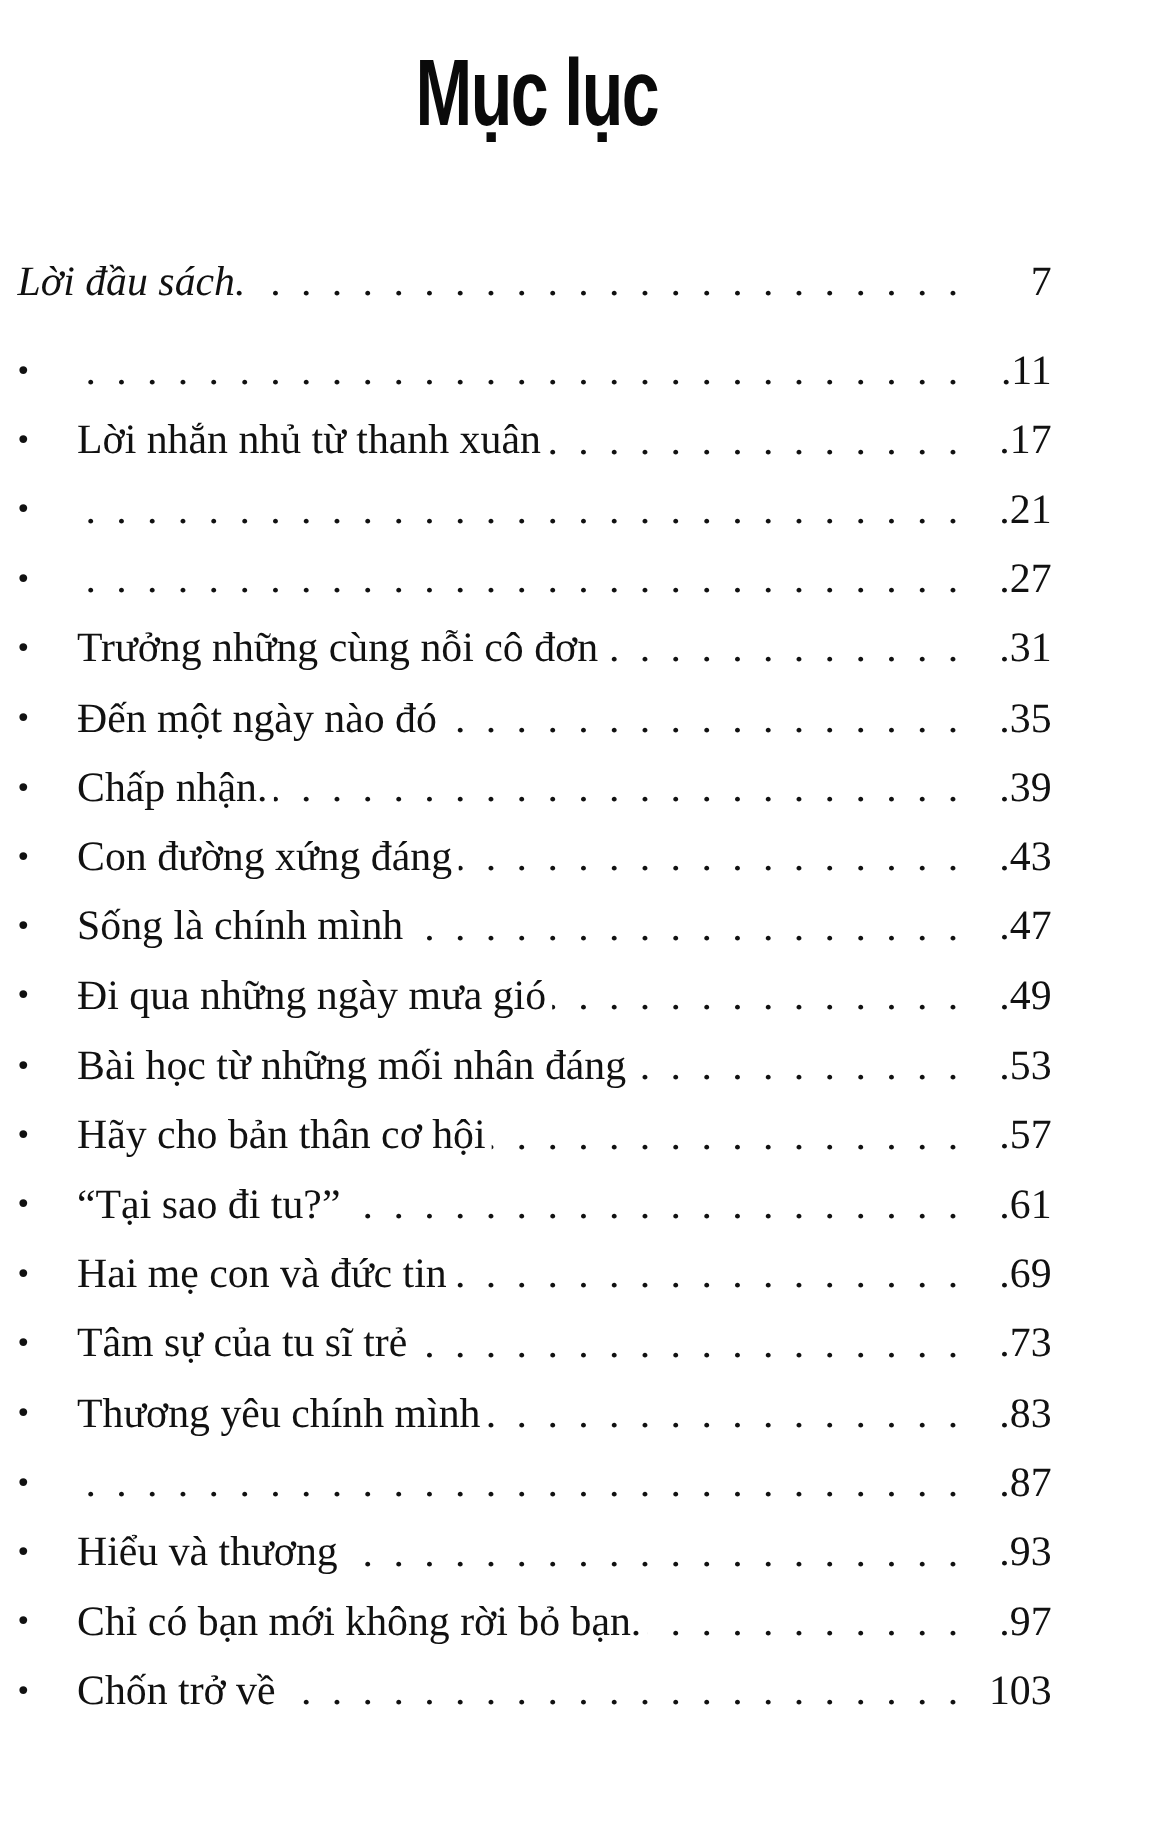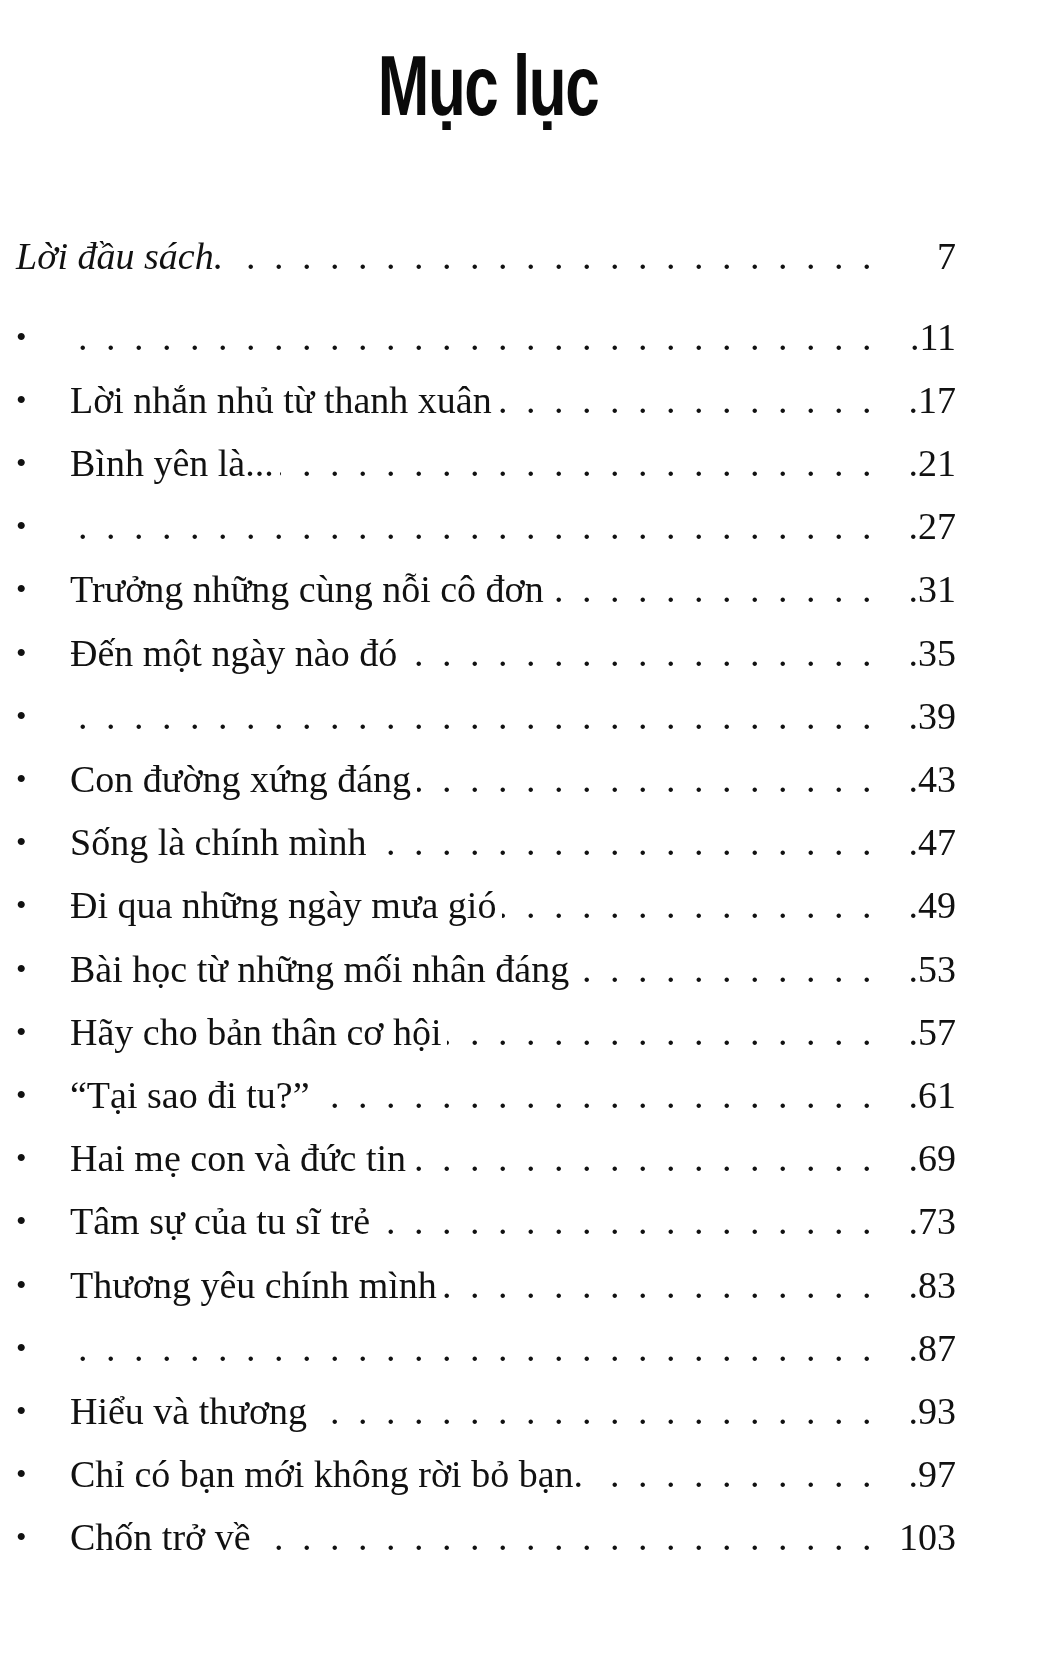--- a/index.html
+++ b/index.html
@@ -108,21 +108,20 @@
 
   <div class="row" style="top:375px;">
     <span class="bullet">•</span>
     <span class="label">Lời nhắn nhủ từ thanh xuân</span>
     <span class="leader"><span>..........................................</span></span>
     <span class="page">.17</span>
   </div>
 
   <div class="row" style="top:438px;">
     <span class="bullet">•</span>
-    <span class="label">Bình yên là...</span>
     <span class="leader"><span>..........................................</span></span>
     <span class="page">.21</span>
   </div>
 
   <div class="row" style="top:501px;">
     <span class="bullet">•</span>
     <span class="leader"><span>..........................................</span></span>
     <span class="page">.27</span>
   </div>
 
@@ -135,20 +134,21 @@
 
   <div class="row" style="top:628px;">
     <span class="bullet">•</span>
     <span class="label">Đến một ngày nào đó</span>
     <span class="leader"><span>..........................................</span></span>
     <span class="page">.35</span>
   </div>
 
   <div class="row" style="top:691px;">
     <span class="bullet">•</span>
+    <span class="label">Chấp nhận.</span>
     <span class="leader"><span>..........................................</span></span>
     <span class="page">.39</span>
   </div>
 
   <div class="row" style="top:754px;">
     <span class="bullet">•</span>
     <span class="label">Con đường xứng đáng</span>
     <span class="leader"><span>..........................................</span></span>
     <span class="page">.43</span>
   </div>

